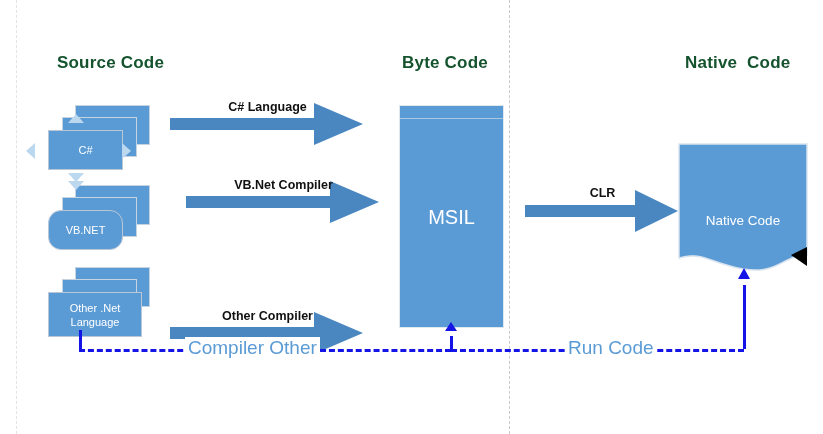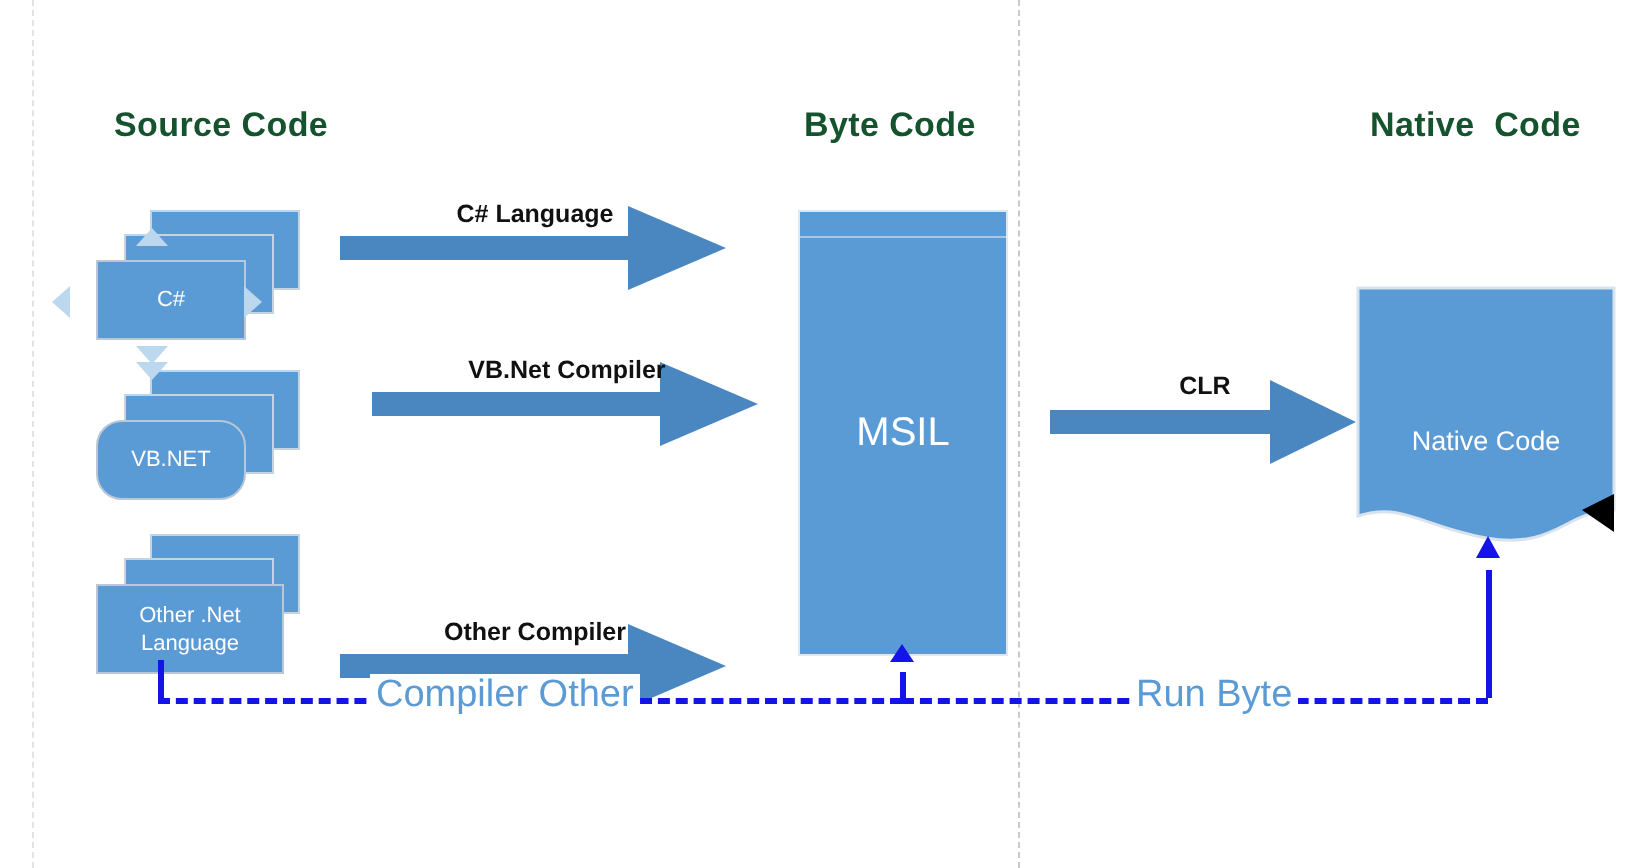--- a/index.html
+++ b/index.html
@@ -242,21 +242,21 @@
   <div class="time-label" style="left:185px; top:337px;">Compiler Other</div>
 
   <div class="dash-v" style="left:450px; top:336px; height:14px;"></div>
   <div class="tick-arrow" style="left:444px; top:322px;">
     <svg width="14" height="16" viewBox="0 0 14 16">
         <path d="M7,0 L13,9 L1,9 Z" fill="#1414E6"></path>
       </svg>
   </div>
 
   <div class="dash-h" style="left:451px; top:349px; width:293px;"></div>
-  <div class="time-label" style="left:565px; top:337px;">Run Byte</div>
+  <div class="time-label" style="left:565px; top:337px;">Run Code</div>
 
   <div class="dash-v" style="left:743px; top:285px; height:64px;"></div>
   <div class="tick-arrow" style="left:737px; top:268px;">
     <svg width="14" height="18" viewBox="0 0 14 18">
         <path d="M7,0 L13,11 L1,11 Z" fill="#1414E6"></path>
       </svg>
   </div>
 
 </div>
 

